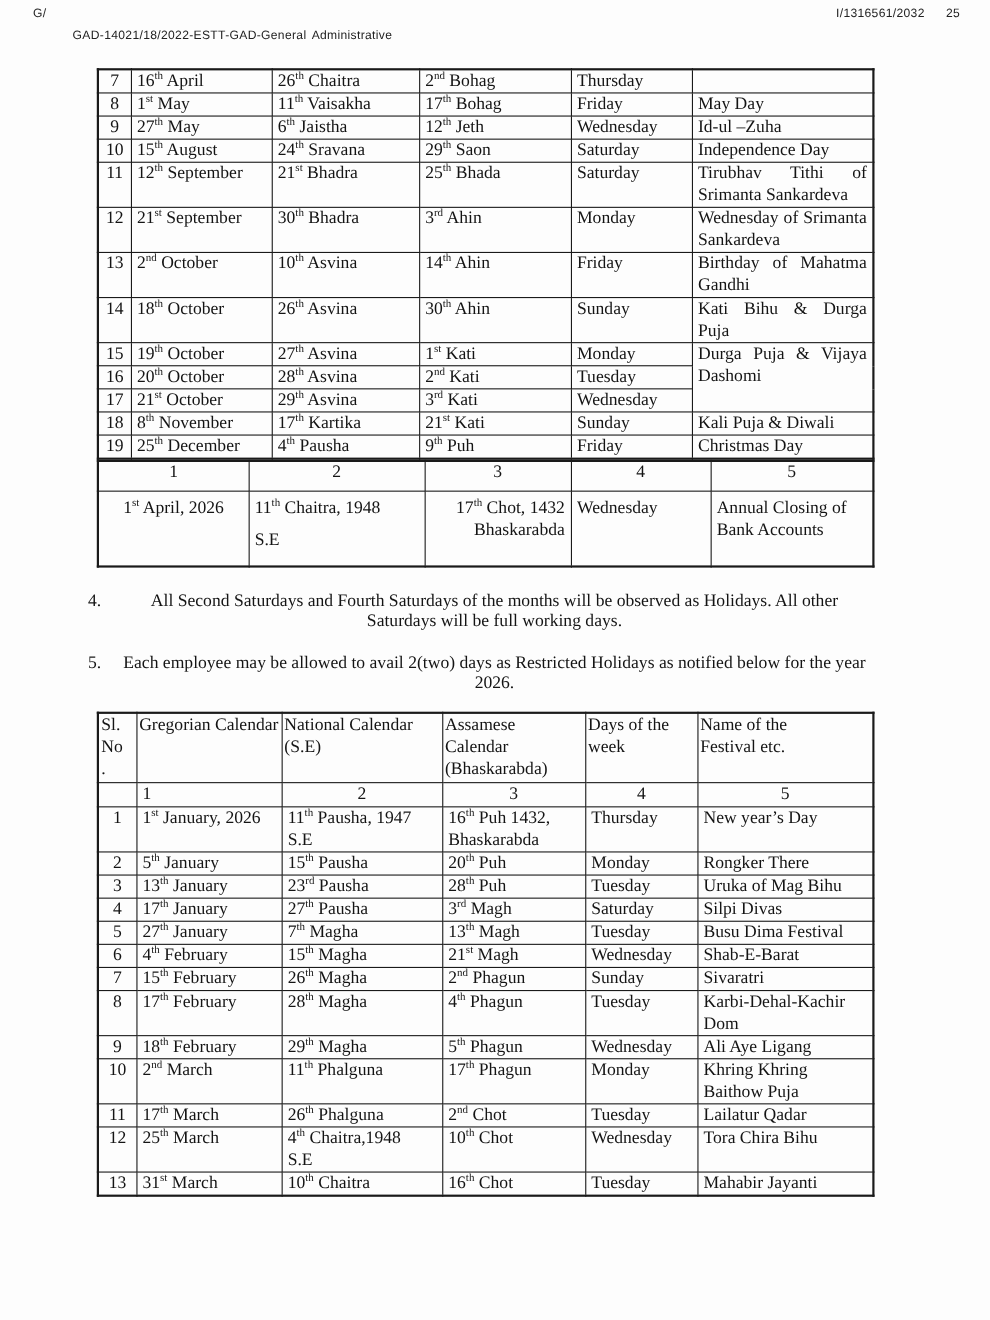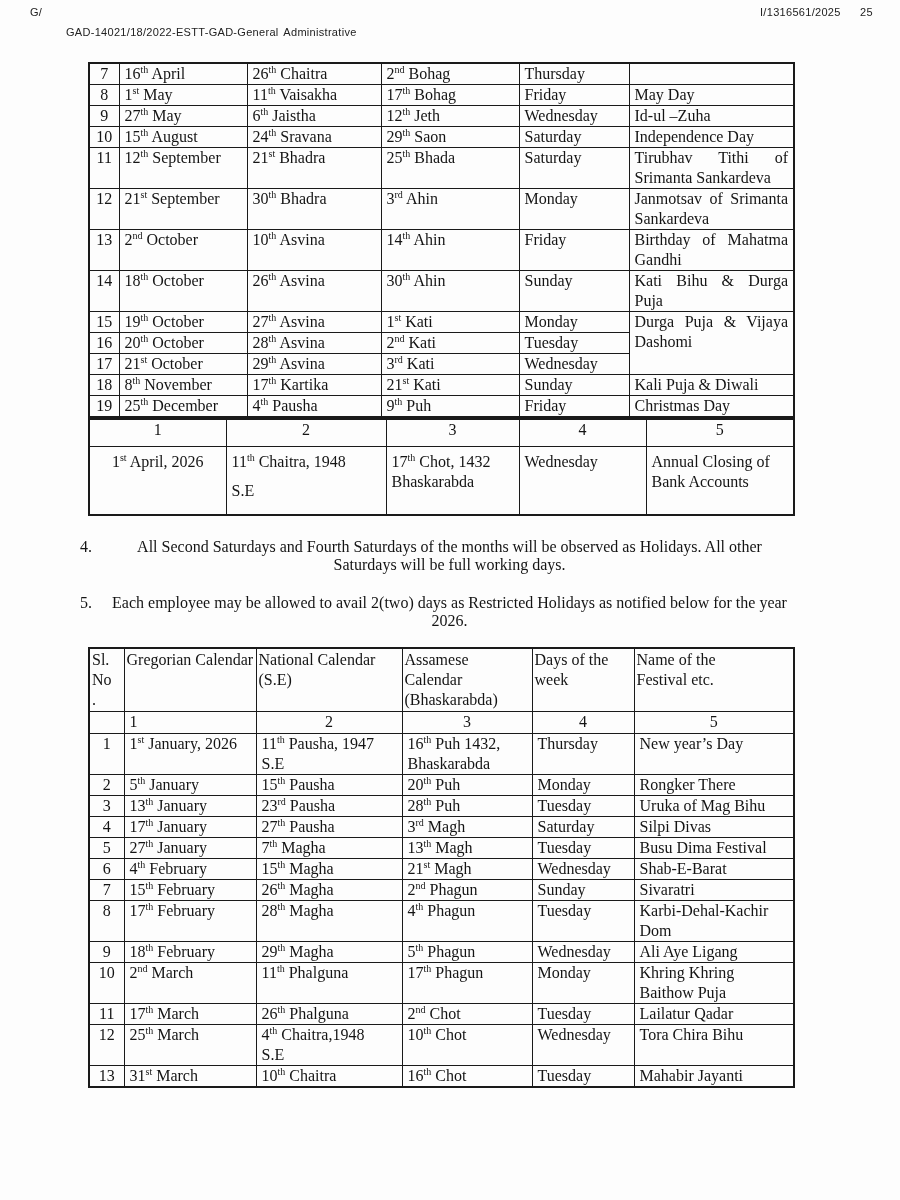--- a/index.html
+++ b/index.html
@@ -40,40 +40,40 @@
   .list-item .num{width:26px;flex:none;}
   .list-item .txt{flex:1;text-align:center;}
   .item4{margin-top:22px;}
   .item5{margin-top:20px;}
   .pre{white-space:pre-line;}
 
   
   .t2 .numrow td{text-align:center;height:26px;}
   .t2 .datarow td{height:62px;padding-top:5px;}
   .t2 .c1{text-align:center;}
-  .t2 .c3{text-align:left;}
+  .t2 .c3{text-align:right;}
   .t2 .gap2{margin-top:9px;}
 
   
   .t3{margin-top:17px;}
   .t3 th{padding:1px 2px;}
   .t3 .h-center{}
   .t3 .numrow td{text-align:center;height:21px;}
   .t3 .numrow .n1{text-align:left;}
   .t3 .c-sl{text-align:center;padding:0 2px;}
 </style>
 </head>
 <body>
 
 <div class="page">
 
   <div class="doc-header">
     <span class="corner">G/</span>
     <span class="fileno">GAD-14021/18/2022-ESTT-GAD-General Administrative</span>
-    <span class="ref">I/1316561/2025</span>
+    <span class="ref">I/1316561/2032</span>
     <span class="pageno">25</span>
   </div>
 
   <div class="content">
 
     <table class="t1">
       <colgroup>
         <col style="width:30px">
           <col style="width:128px">
           <col style="width:134px">
@@ -121,21 +121,21 @@
         <td>25<sup>th</sup> Bhada</td>
         <td>Saturday</td>
         <td class="c-name">Tirubhav Tithi of Srimanta Sankardeva</td>
       </tr>
           <tr>
         <td class="c-sl">12</td>
         <td>21<sup>st</sup> September</td>
         <td>30<sup>th</sup> Bhadra</td>
         <td>3<sup>rd</sup> Ahin</td>
         <td>Monday</td>
-        <td class="c-name">Janmotsav of Srimanta Sankardeva</td>
+        <td class="c-name">Wednesday of Srimanta Sankardeva</td>
       </tr>
           <tr>
         <td class="c-sl">13</td>
         <td>2<sup>nd</sup> October</td>
         <td>10<sup>th</sup> Asvina</td>
         <td>14<sup>th</sup> Ahin</td>
         <td>Friday</td>
         <td class="c-name">Birthday of Mahatma Gandhi</td>
       </tr>
           <tr>

